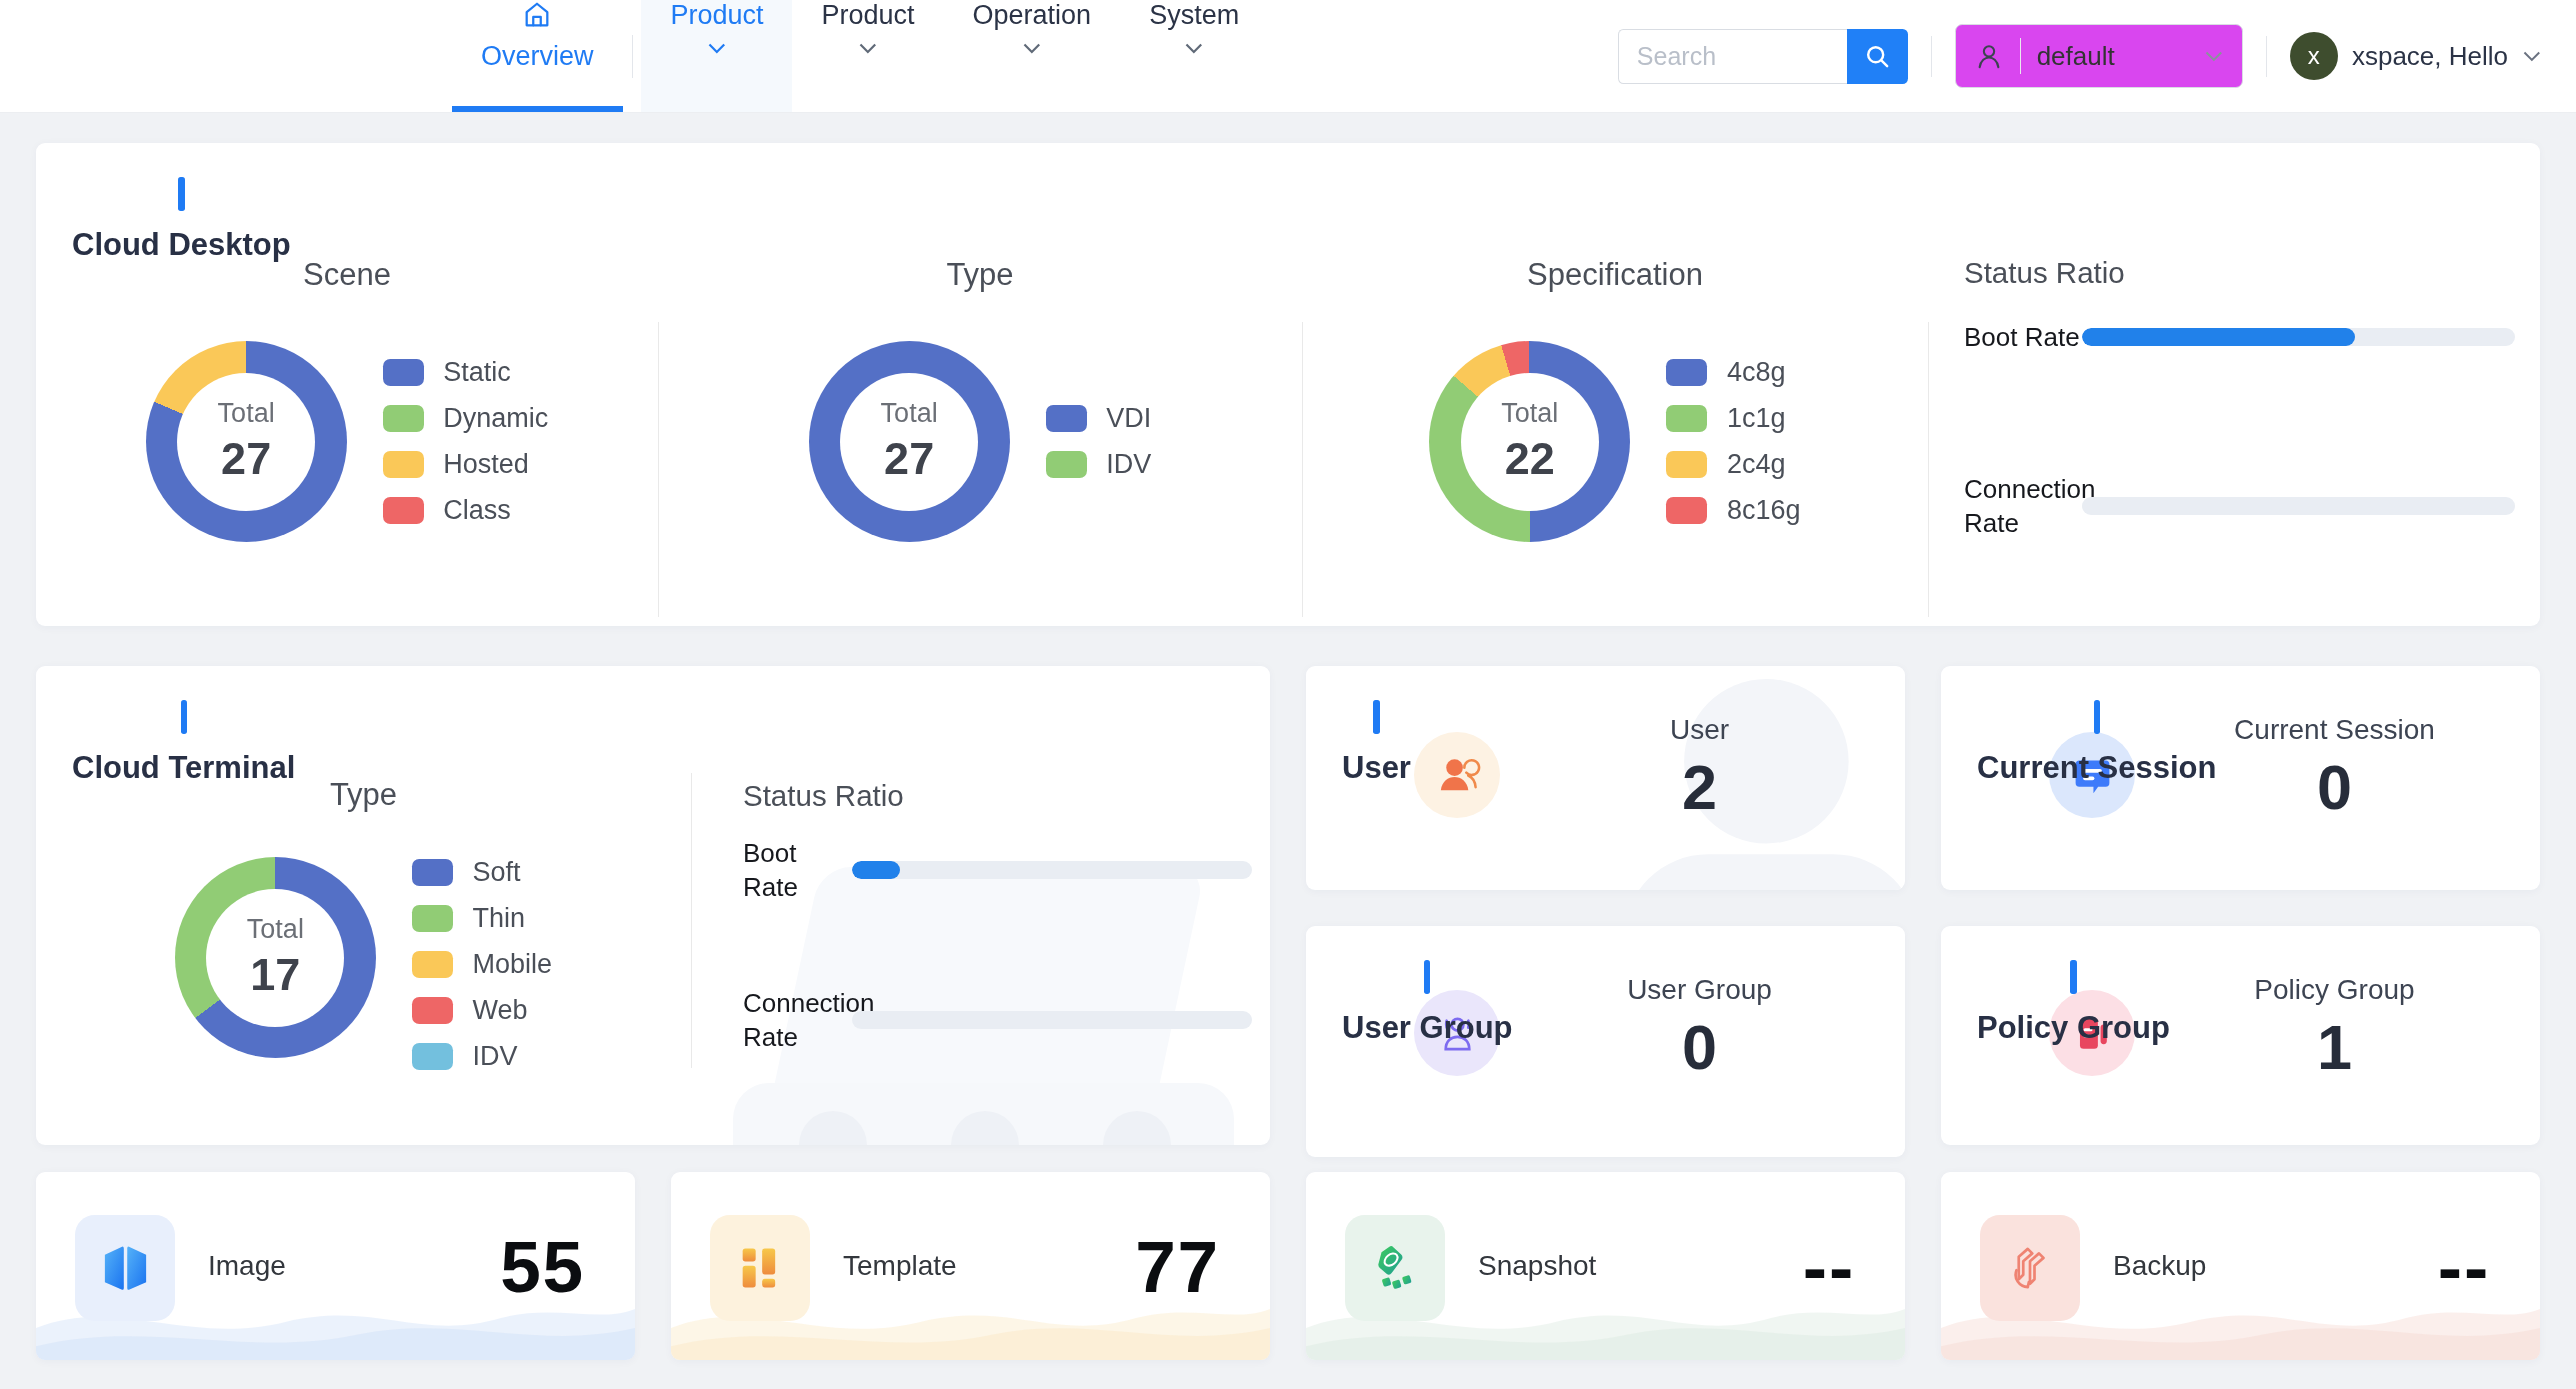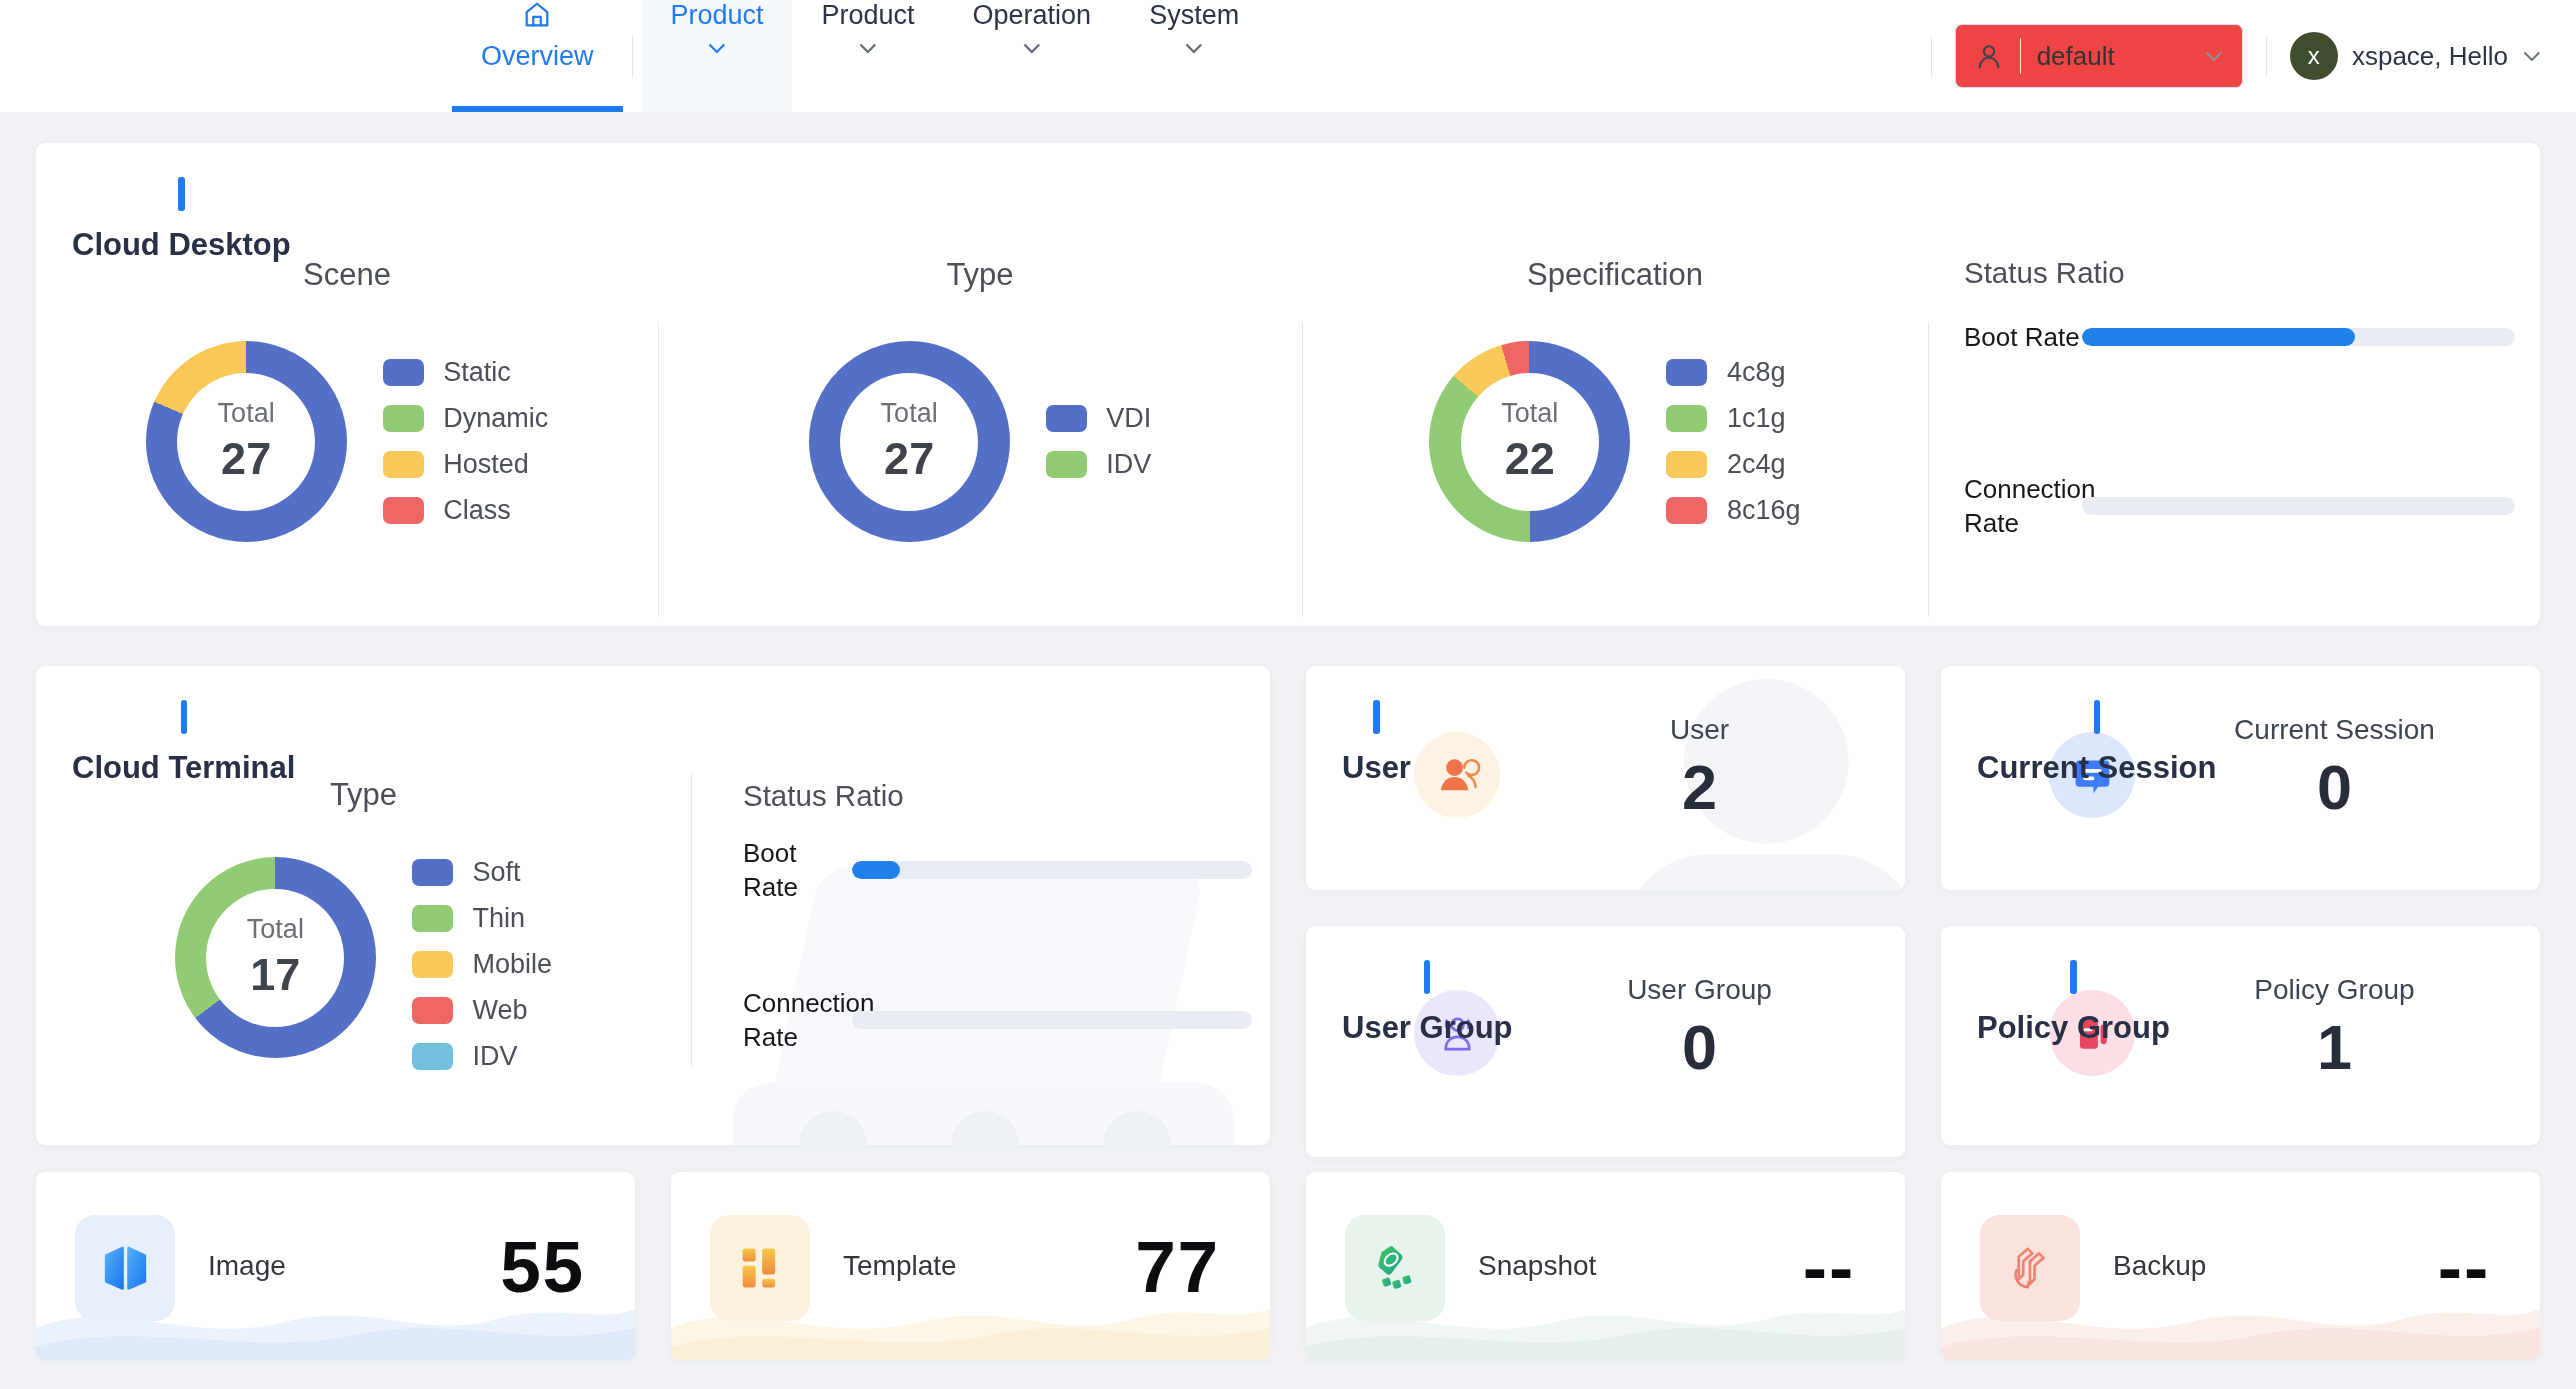--- a/index.html
+++ b/index.html
@@ -21,21 +21,21 @@
   .chev { width:19.7px; height:12.5px; }
   .nav-right { margin-left:auto; margin-right:34px; display:flex; align-items:center; gap:23px; }
   .search-box { display:flex; align-items:center; }
   .search-box input { width:229px; height:55px; border:0.9px solid #d9dde3; border-right:none;
         border-radius:5.4px 0 0 5.4px; font-size:25px; padding:0 18px; color:#333; outline:none; }
   .search-box input::placeholder { color:#b9bfc9; }
   .search-btn { width:61px; height:55px; background:#2080f7; border:none; border-radius:0 5.4px 5.4px 0;
         display:flex; align-items:center; justify-content:center; cursor:pointer; }
   .vsep { width:0.9px; height:41px; background:#e3e6eb; }
   .workspace-select { width:288px; height:64px; border:0.9px solid #d9dde3; border-radius:7.2px;
-        display:flex; align-items:center; gap:16px; padding:0 18px; cursor:pointer; background:#ef4444; }
+        display:flex; align-items:center; gap:16px; padding:0 18px; cursor:pointer; background:#d946ef; }
   .ws-sep { width:0.9px; height:36px; background:#e8eaee; }
   .ws-label { flex:1; font-size:26px; color:#333; }
   .user-menu { display:flex; align-items:center; gap:14.3px; cursor:pointer; }
   .avatar { width:48px; height:48px; border-radius:50%; background:#3e4d2e; color:#fff;
         font-size:24px; display:flex; align-items:center; justify-content:center; }
   .greeting { font-size:26px; color:#2b3346; }
 
   
   .panel { position:absolute; background:#fff; border-radius:9px; overflow:hidden;
            box-shadow:0 1.8px 9px rgba(20,40,90,.04); }
@@ -148,20 +148,29 @@
         </svg>
     </div>
     <div class="nav-item">
       <span>System</span>
       <svg class="chev" viewBox="0 0 16 10" fill="none" stroke="#606a78" stroke-width="1.8">
           <polyline points="2,2 8,8 14,2"></polyline>
         </svg>
     </div>
   </nav>
   <div class="nav-right">
+    <div class="search-box">
+      <input type="text" placeholder="Search" style="">
+      <button class="search-btn">
+        <svg width="29" height="29" viewBox="0 0 24 24" fill="none" stroke="#fff" stroke-width="2" stroke-linecap="round">
+          <circle cx="10.5" cy="10.5" r="6.2"></circle>
+            <line x1="15.2" y1="15.2" x2="20" y2="20"></line>
+        </svg>
+      </button>
+    </div>
     <div class="vsep"></div>
     <div class="workspace-select">
       <svg width="30" height="30" viewBox="0 0 32 32" fill="none" stroke="#3c4350" stroke-width="2.2" stroke-linecap="round">
         <circle cx="16" cy="11" r="5.5"></circle>
           <path d="M6 28 C7 20.5 12 17.5 16 17.5 C20 17.5 25 20.5 26 28"></path>
       </svg>
       <span class="ws-sep"></span>
       <span class="ws-label">default</span>
       <svg class="chev" viewBox="0 0 16 10" fill="none" stroke="#8a919c" stroke-width="1.6">
           <polyline points="2,2 8,8 14,2"></polyline>

